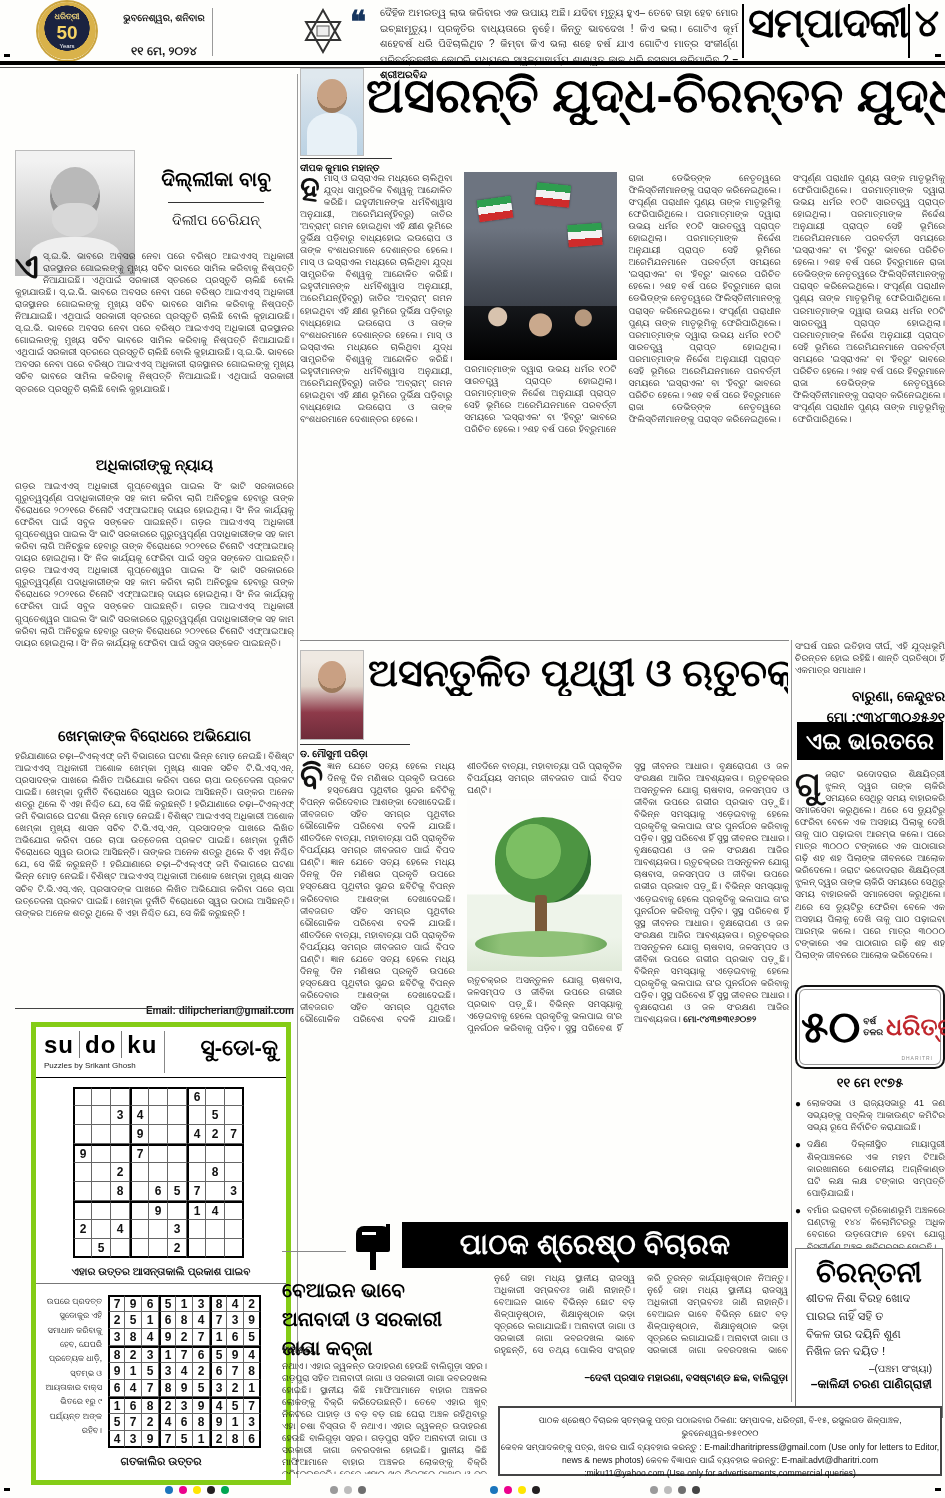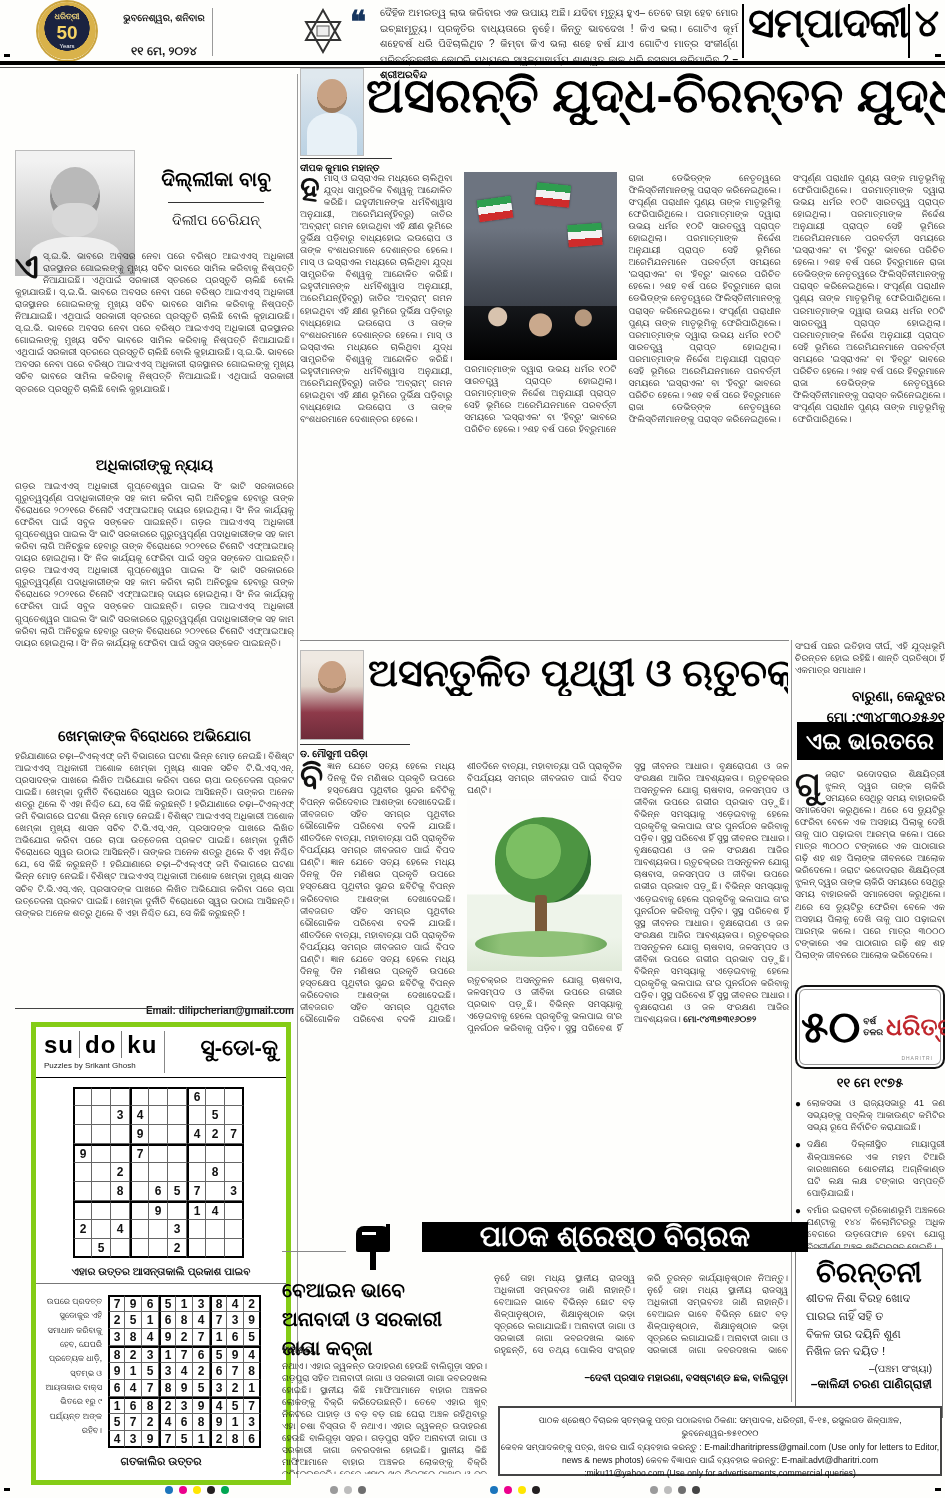--- a/index.html
+++ b/index.html
@@ -119,22 +119,22 @@
   .ch-line{font-size:11.5px;line-height:1.55;color:#111;}
   .ch-attr1{text-align:right;font-size:10px;color:#111;margin-top:2px;}
   .ch-attr2{text-align:right;font-size:12px;font-weight:bold;color:#000;margin-top:2px;}
   
   .lt-leadrule{left:282px;top:1251px;width:64px;height:1px;background:#888;}
   .mailbox{left:352px;top:1224px;width:44px;height:48px;}
   .mb-box{position:absolute;left:4px;top:2px;width:34px;height:26px;background:#000;border-radius:8px 8px 2px 2px;}
   .mb-slot{position:absolute;left:10px;top:8px;width:14px;height:3px;background:#fff;}
   .mb-flag{position:absolute;left:34px;top:0px;width:4px;height:16px;background:#000;}
   .mb-pole{position:absolute;left:18px;top:28px;width:6px;height:18px;background:#000;}
-  .lt-banner{left:402px;top:1222px;width:386px;height:30px;background:#000;color:#fff;display:flex;align-items:center;justify-content:center;
-    font-size:29px;font-weight:bold;white-space:nowrap;overflow:hidden;margin-left:20px;}
+  .lt-banner{left:402px;top:1222px;width:386px;height:46px;background:#000;color:#fff;display:flex;align-items:center;justify-content:center;
+    font-size:29px;font-weight:bold;white-space:nowrap;overflow:hidden;}
   .lt-headline{left:282px;top:1276px;width:196px;font-size:20px;font-weight:bold;line-height:1.45;color:#000;}
   .lt-salute{left:282px;top:1344px;width:196px;font-size:10px;font-weight:bold;}
   .lt-left{left:282px;top:1360px;width:205px;height:114px;}
   .lt-right{left:494px;top:1272px;width:294px;height:94px;column-count:2;column-gap:12px;}
   .lt-sign{left:494px;top:1372px;width:294px;text-align:right;font-size:10px;font-weight:bold;color:#000;}
   
   .ft-box{left:498px;top:1406px;width:444px;height:70px;border:2px solid #444;background:#fff;padding:6px 0;box-sizing:border-box;
     font-size:8.6px;line-height:1.55;text-align:center;color:#111;}
   .dots-strip{left:0;top:1484px;width:945px;height:12px;}
   .dots{position:absolute;top:2px;display:flex;gap:6px;}

